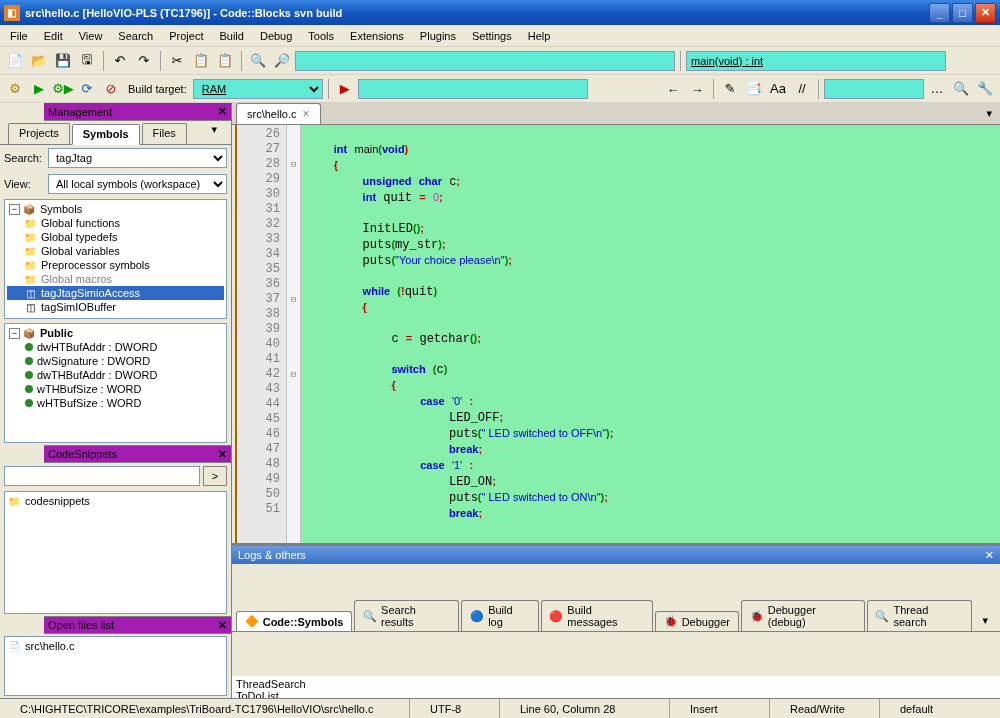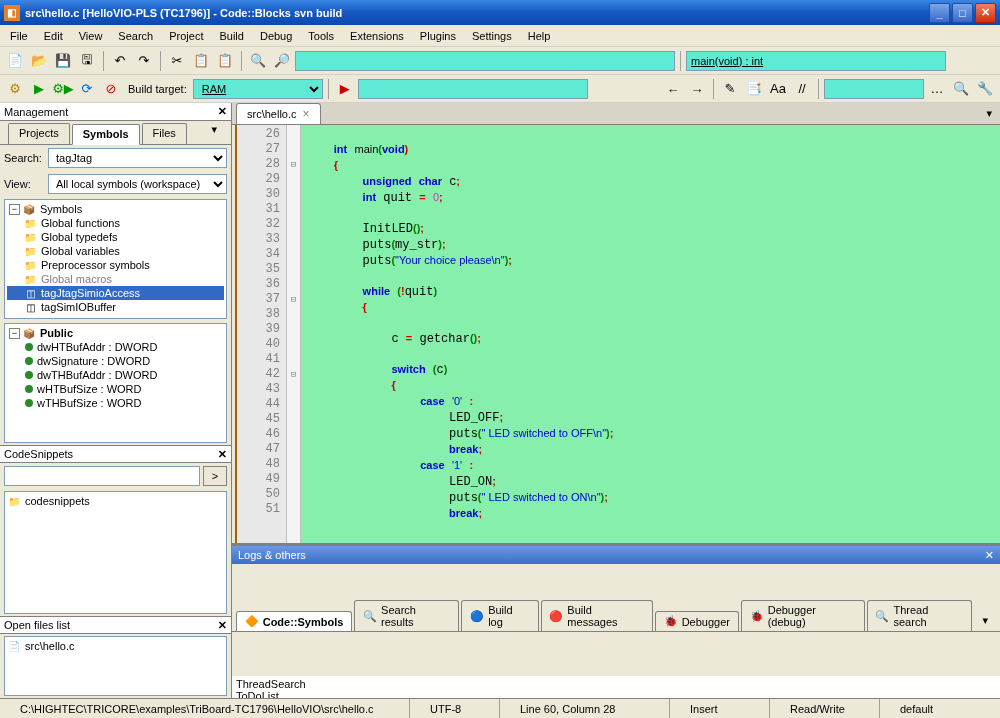--- a/index.html
+++ b/index.html
@@ -13,21 +13,21 @@
 .menubar { height: 22px; background: #ece9d8; display: flex; align-items: center; border-bottom: 1px solid #d4d0c8; padding-left: 2px; }
 .menubar .menuitem { padding: 3px 8px; cursor: default; }
 .toolbar { height: 28px; background: #ece9d8; display: flex; align-items: center; border-bottom: 1px solid #d4d0c8; padding: 0 4px; gap: 2px; }
 .toolbar .tbtn { width: 22px; height: 22px; display: flex; align-items: center; justify-content: center; font-size: 13px; border-radius: 2px; }
 .toolbar .sep { width: 1px; height: 20px; background: #a0a0a0; margin: 0 3px; }
 .toolbar .combo { height: 20px; border: 1px solid #7f9db9; background: #5eead4; padding: 1px 4px; font-size: 11px; text-decoration: underline; }
 .toolbar .text { font-size: 11px; padding: 0 4px; }
 .toolbar .spacer { flex: 1; }
 .middle { flex: 1; display: flex; min-height: 0; }
 .leftpane { width: 232px; display: flex; flex-direction: column; border-right: 1px solid #808080; }
-.panel-title { height: 18px; background: #ffffff; border-bottom: 1px solid #808080; display: flex; align-items: center; padding: 0 4px; font-size: 11px; }
+.panel-title { height: 18px; background: #a21caf; border-bottom: 1px solid #808080; display: flex; align-items: center; padding: 0 4px; font-size: 11px; margin-left: 44px; }
 .panel-title .xbtn { margin-left: auto; font-weight: bold; cursor: default; }
 .tabstrip { height: 24px; border-bottom: 1px solid #808080; display: flex; padding: 2px 8px 0; }
 .tabstrip .tab { padding: 3px 10px; border: 1px solid #808080; border-bottom: none; background: #ece9d8; border-radius: 2px 2px 0 0; margin-right: 2px; }
 .tabstrip .tab.active { background: #fff; font-weight: bold; position: relative; top: 1px; border-bottom: 1px solid #fff; }
 .tabstrip .tri { margin-left: auto; padding: 0 6px; }
 .formrow { display: flex; align-items: center; padding: 3px 4px; gap: 4px; }
 .formrow label { width: 40px; }
 .formrow select, .formrow input { flex: 1; height: 20px; border: 1px solid #7f9db9; background: white; padding: 1px 3px; font-size: 11px; }
 .treebox { flex: 1; background: white; border: 1px solid #7f9db9; margin: 2px 4px; overflow: auto; padding: 2px; }
 .treebox.short { max-height: 120px; }
@@ -209,25 +209,25 @@
       <div class="treenode indent1">
           <span class="bullet-green"></span>
           <span>dwSignature : DWORD</span>
         </div>
       <div class="treenode indent1">
           <span class="bullet-green"></span>
           <span>dwTHBufAddr : DWORD</span>
         </div>
       <div class="treenode indent1">
           <span class="bullet-green"></span>
+          <span>wTHBufSize : WORD</span>
+        </div>
+      <div class="treenode indent1">
+          <span class="bullet-green"></span>
           <span>wHTBufSize : WORD</span>
-        </div>
-      <div class="treenode indent1">
-          <span class="bullet-green"></span>
-          <span>wTHBufSize : WORD</span>
         </div>
     </div>
 
     <div class="panel-title" style="border-top:1px solid #808080">
       <span>CodeSnippets</span>
       <span class="xbtn">✕</span>
     </div>
     <div class="snip-input-row">
       <input style="">
       <button>&gt;</button>

